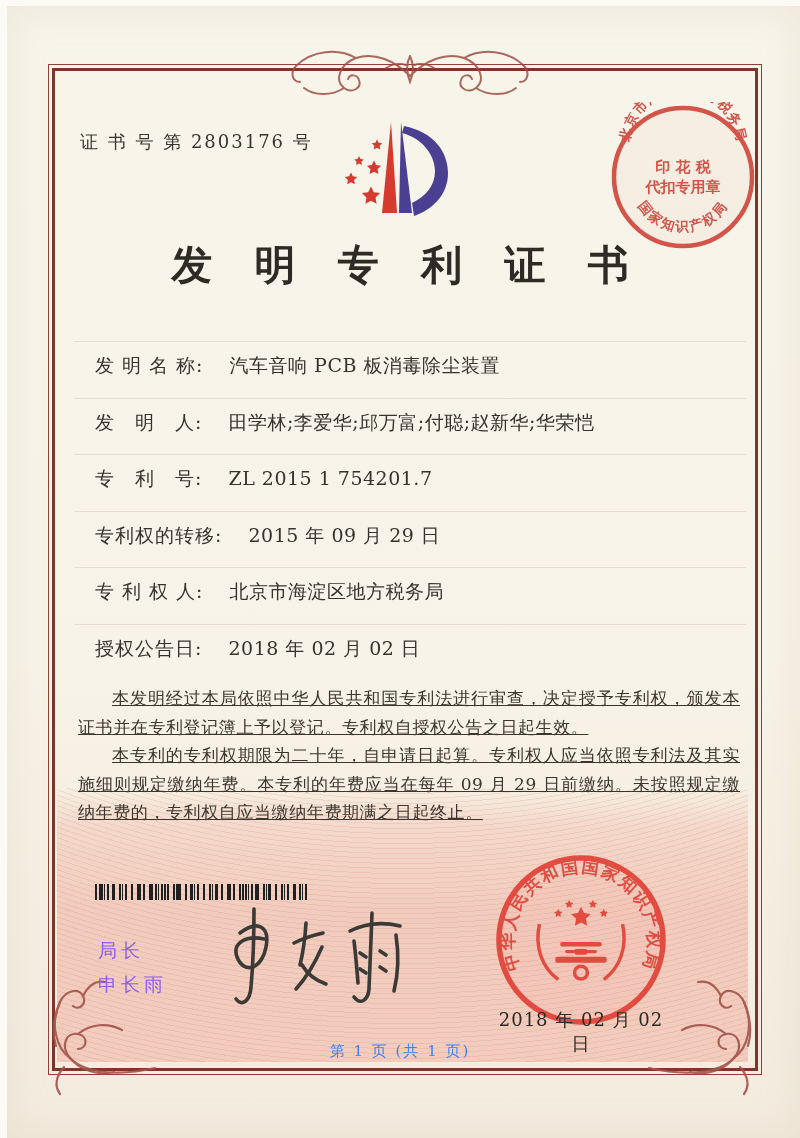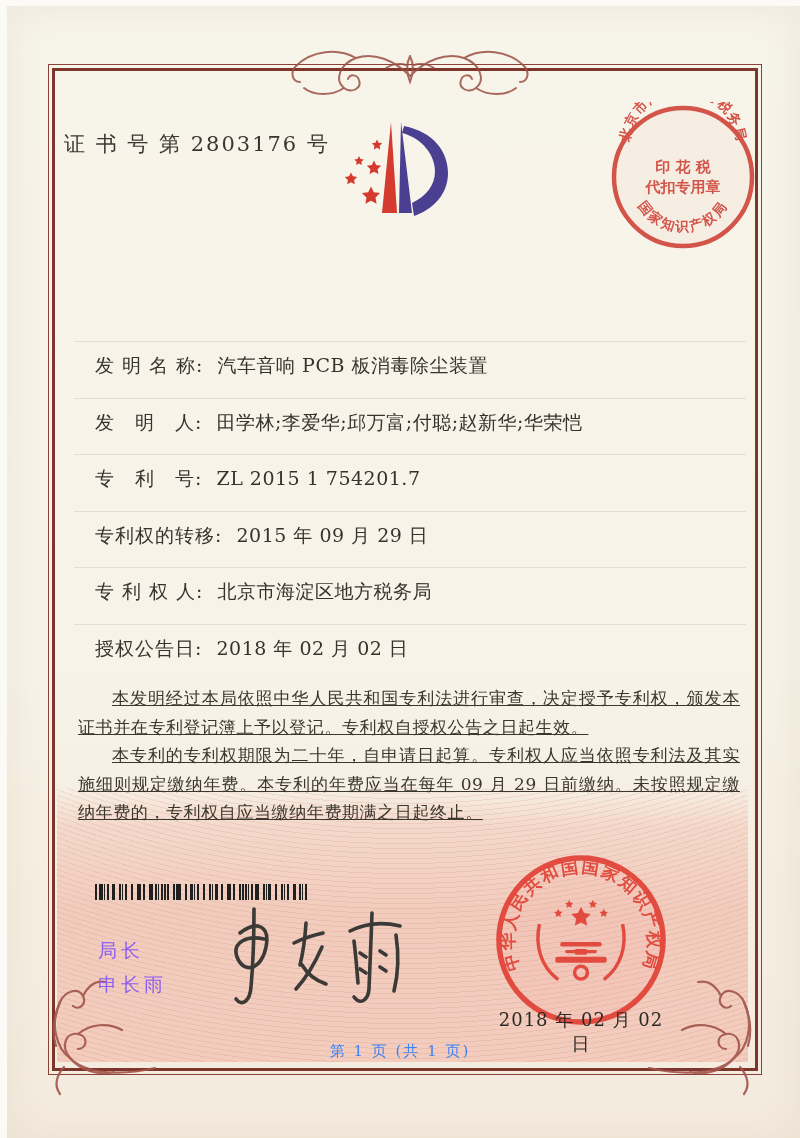--- a/index.html
+++ b/index.html
@@ -11,27 +11,27 @@
   
   .border-frame{position:absolute;left:52px;top:68px;width:700px;height:997px;
         border:3px solid #7e352c;outline:1px solid #8d4137;outline-offset:3px;z-index:2;}
   
   .guilloche{position:absolute;left:57px;top:788px;width:691px;height:274px;z-index:1;
         background:
           repeating-radial-gradient(circle at 50% -900px, rgba(198,104,85,.14) 0 1px, rgba(198,104,85,0) 1px 5px),
           linear-gradient(180deg, rgba(242,199,184,0) 0%, rgba(242,199,184,.55) 14%, rgba(240,191,175,.72) 45%, rgba(242,196,181,.8) 100%);}
   .sep{position:absolute;left:74px;width:672px;height:1px;background:rgba(110,95,80,.14);z-index:3;}
 
-  .cert-no{position:absolute;left:64px;top:130px;font-size:21px;letter-spacing:2px;color:#3a362f;z-index:4;}
+  .cert-no{position:absolute;left:80px;top:130px;font-size:18px;letter-spacing:2px;color:#3a362f;z-index:4;}
   .title{position:absolute;left:0;top:238px;width:100%;text-align:center;font-size:41px;font-weight:bold;
          letter-spacing:14px;text-indent:14px;color:#2e2b26;z-index:4;}
 
   .field-row{position:absolute;left:95px;width:620px;font-size:19px;color:#36332c;z-index:4;white-space:nowrap;}
   .flabel{letter-spacing:1px;margin-top:28px;}
-  .fvalue{margin-left:8px;letter-spacing:.5px;}
+  .fvalue{margin-left:20px;letter-spacing:.5px;}
 
   .paras{position:absolute;left:78px;top:684px;width:662px;font-size:17px;line-height:1.68;
          color:#3b362e;text-align:justify;z-index:4;text-decoration:underline;}
   .paras p{margin:0;text-indent:2em;letter-spacing:.6px;}
 
   .barcode{position:absolute;left:95px;top:884px;width:212px;height:16px;z-index:4;
         background-image:
           repeating-linear-gradient(90deg,#20201e 0 2px,transparent 2px 6px),
           repeating-linear-gradient(90deg,#20201e 0 1px,transparent 1px 9px),
           repeating-linear-gradient(90deg,transparent 0 4px,#20201e 4px 6px,transparent 6px 13px);}
@@ -137,20 +137,21 @@
     <text class="stamp-text" font-size="13.5" letter-spacing="1">
       <textPath href="#arcTop" startOffset="50%" text-anchor="middle">北京市海淀区地方税务局</textPath>
     </text>
     <text class="stamp-text" font-size="13.5" letter-spacing="2">
       <textPath href="#arcBottom" startOffset="50%" text-anchor="middle">国家知识产权局</textPath>
     </text>
     <text class="stamp-text" x="75" y="70" text-anchor="middle" font-size="15">印 花 税</text>
     <text class="stamp-text" x="75" y="90" text-anchor="middle" font-size="15">代扣专用章</text>
   </svg>
 
+  <div class="title">发 明 专 利 证 书</div>
 
   <div class="field-row" style="top:353px">
     <span class="flabel">发 明 名 称:</span>
     <span class="fvalue">汽车音响 PCB 板消毒除尘装置</span>
   </div>
   <div class="field-row" style="top:410px">
     <span class="flabel">发　明　人:</span>
     <span class="fvalue">田学林;李爱华;邱万富;付聪;赵新华;华荣恺</span>
   </div>
   <div class="field-row" style="top:466px">

